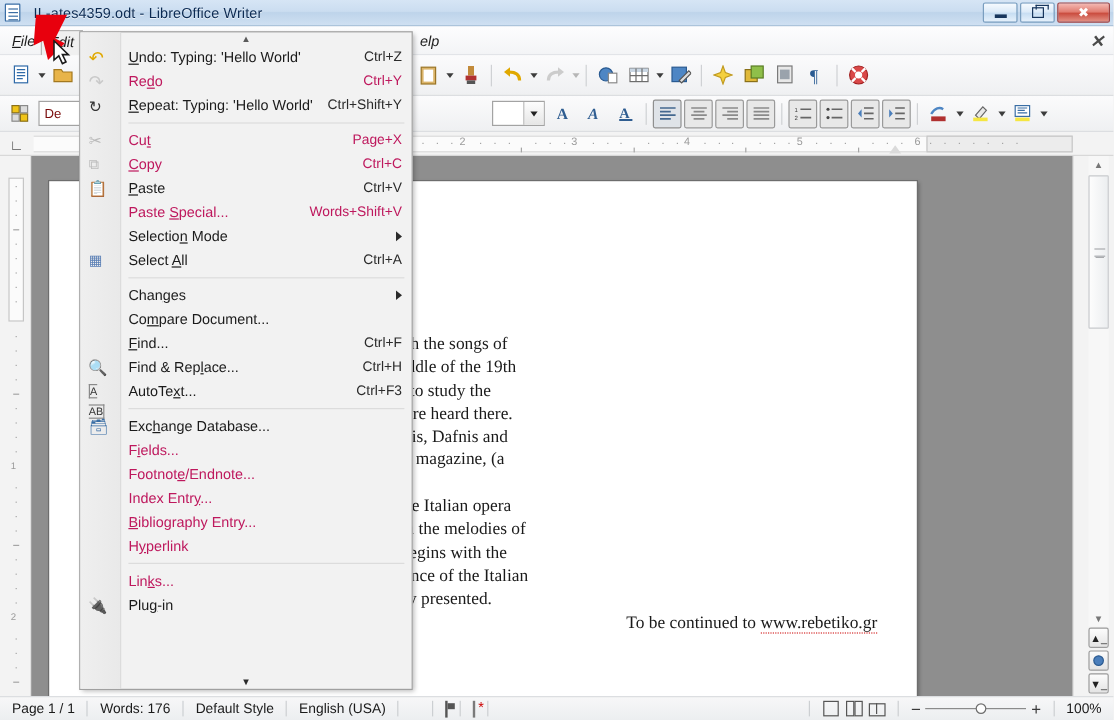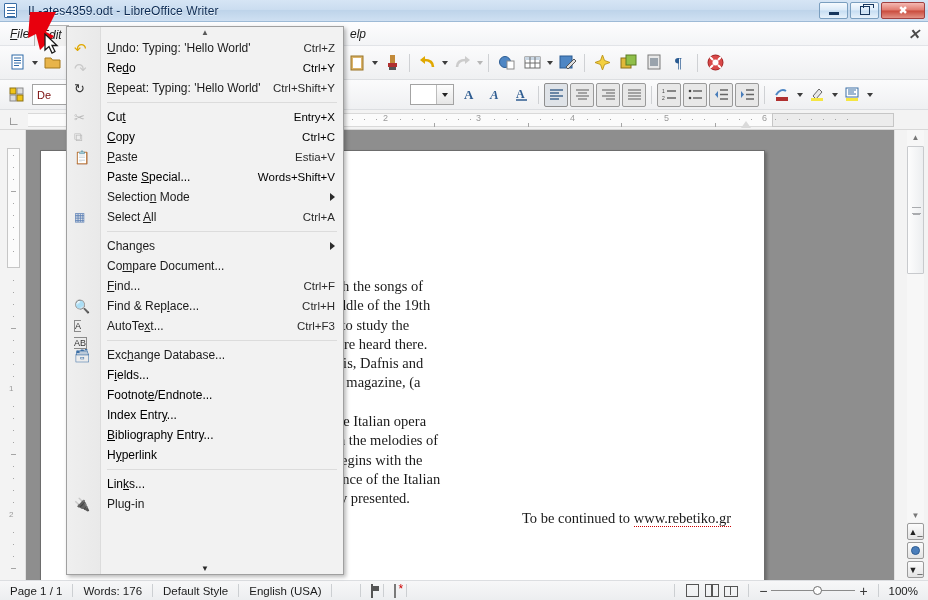--- a/index.html
+++ b/index.html
@@ -254,21 +254,21 @@
     display:flex; align-items:center; justify-content:center;
     font-size: 8px; color:#2a2a2a;
   }
   .menu-list { position:absolute; left:0; right:0; top:11px; bottom:11px; }
   .m-item {
     position: relative; height: 20px; display: flex; align-items: center;
     padding-left: 40px; padding-right: 8px; white-space: nowrap;
   }
   .m-item .lbl { flex: 1 1 auto; }
   .m-item .key { color: #2b2b2b; font-size: 11.5px; padding-left: 10px;}
-  .m-item.disabled .lbl, .m-item.disabled .key { color: #000000; }
+  .m-item.disabled .lbl, .m-item.disabled .key { color: #be185d; }
   .m-item .arrow {
     width: 0;height:0;border-top:4px solid transparent;border-bottom:4px solid transparent;
     border-left:5px solid #2b2b2b; margin-left: 6px;
   }
   .m-sep { height: 1px; background: #dcdcdc; margin: 4px 6px 4px 40px; }
   .m-icon {
     position: absolute; left: 7px; top: 2px; width: 20px; height: 17px;
   }
   u.ak { text-decoration: underline; }
 
@@ -762,31 +762,31 @@
         </div>
         <div class="m-item">
           <span class="m-icon"><span class="ic-repeat">↻</span></span>
           <span class="lbl"><u class="ak">R</u>epeat: Typing: 'Hello World'</span>
           <span class="key">Ctrl+Shift+Y</span>
         </div>
         <div class="m-sep"></div>
         <div class="m-item disabled">
           <span class="m-icon"><span class="ic-cut">✂</span></span>
           <span class="lbl">Cu<u class="ak">t</u></span>
-          <span class="key">Entry+X</span>
+          <span class="key">Page+X</span>
         </div>
         <div class="m-item disabled">
           <span class="m-icon"><span class="ic-copy">⧉</span></span>
           <span class="lbl"><u class="ak">C</u>opy</span>
           <span class="key">Ctrl+C</span>
         </div>
         <div class="m-item">
           <span class="m-icon"><span class="ic-paste">📋</span></span>
           <span class="lbl"><u class="ak">P</u>aste</span>
-          <span class="key">Estia+V</span>
+          <span class="key">Ctrl+V</span>
         </div>
         <div class="m-item disabled">
           <span class="lbl">Paste <u class="ak">S</u>pecial...</span>
           <span class="key">Words+Shift+V</span>
         </div>
         <div class="m-item">
           <span class="lbl">Selectio<u class="ak">n</u> Mode</span>
           <span class="arrow"></span>
         </div>
         <div class="m-item">

